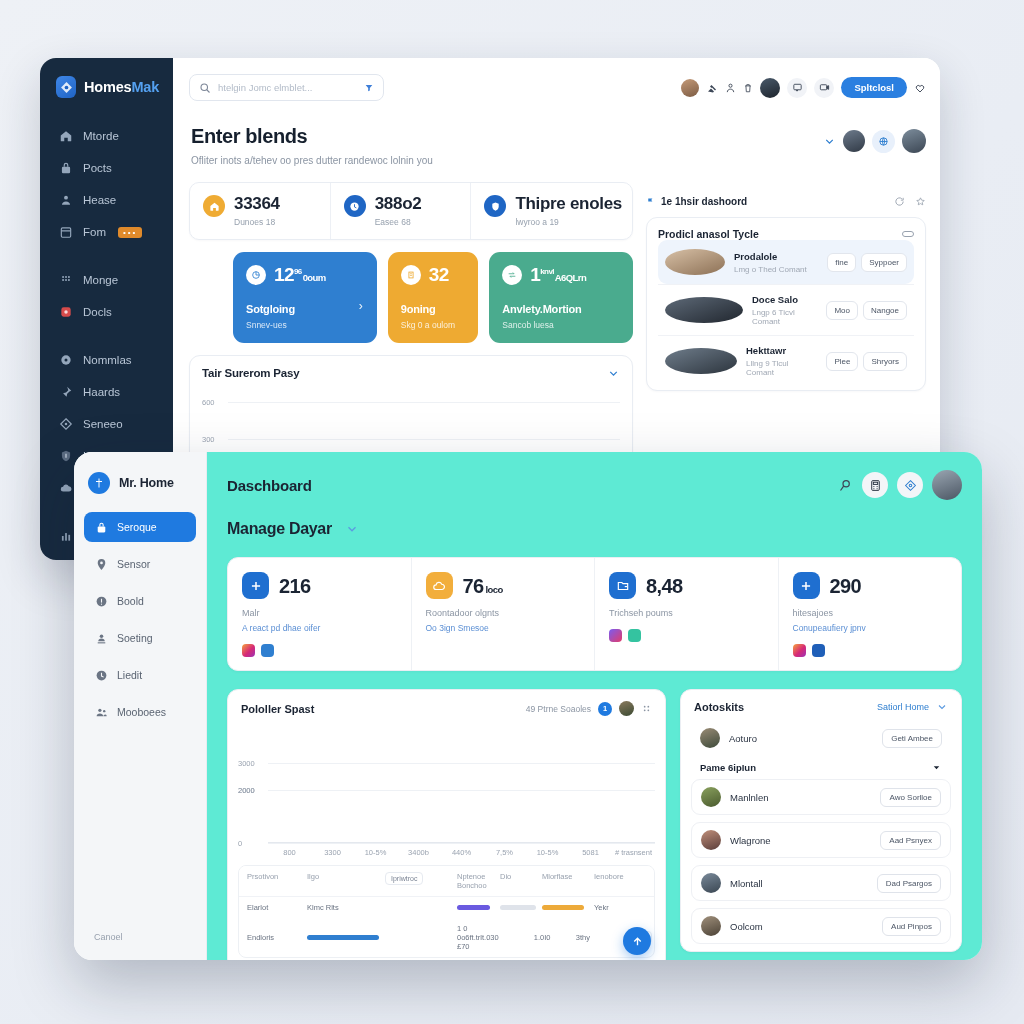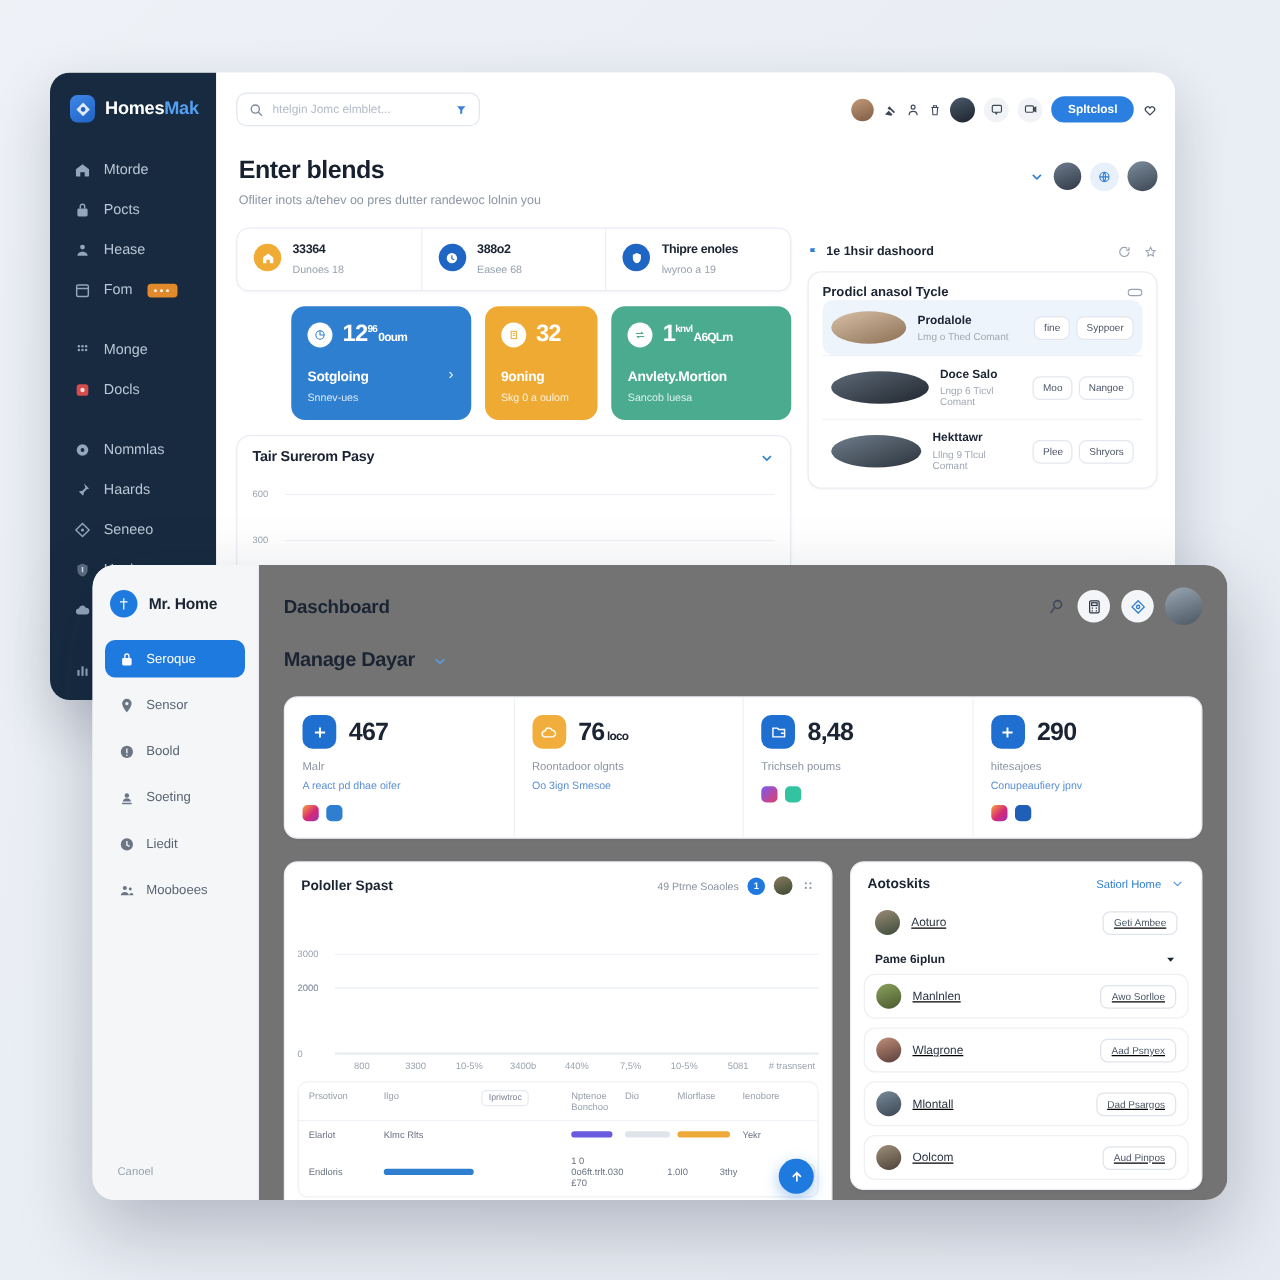--- a/index.html
+++ b/index.html
@@ -81,21 +81,21 @@
     border:1px solid #e9edf3;border-radius:10px;background:#fff;display:flex;
     box-shadow:0 1px 2px rgba(20,30,50,.03);
   }
   .stat-cell{flex:1;padding:12px 10px 12px 13px;display:flex;gap:9px;align-items:flex-start;border-right:1px solid #edf0f5;}
   .stat-cell:last-child{border-right:none;}
   .s-ico{width:22px;height:22px;border-radius:50%;display:flex;align-items:center;justify-content:center;flex:0 0 22px;}
   .s-ico svg{width:11px;height:11px;fill:#fff;}
   .s-ico.orange{background:#efab33;}
   .s-ico.blue{background:#1f66c4;}
   .s-ico.blue2{background:#1f66c4;}
-  .s-val{font-size:10px;font-weight:700;color:#1b2433;line-height:1.05;letter-spacing:-.3px;white-space:nowrap;}
+  .s-val{font-size:17px;font-weight:700;color:#1b2433;line-height:1.05;letter-spacing:-.3px;white-space:nowrap;}
   .s-lab{font-size:8.5px;color:#97a1ae;margin-top:4px;white-space:nowrap;}
 
   .tile-row{display:flex;gap:11px;margin-top:12px;margin-left:44px;}
   .tile{border-radius:11px;padding:12px 13px 13px 13px;color:#fff;position:relative;min-width:0;}
   .tile.t1{flex:1.55;background:#2f7fd0;}
   .tile.t2{flex:0.85;background:#eeaa32;}
   .tile.t3{flex:1.55;background:#4aab8e;}
   .tile-head{display:flex;align-items:center;gap:8px;}
   .t-ico{width:20px;height:20px;border-radius:50%;background:#ffffff;display:flex;align-items:center;justify-content:center;flex:0 0 20px;}
   .t-ico svg{width:10px;height:10px;}
@@ -165,21 +165,21 @@
   .m-logo svg{width:12px;height:12px;}
   .m-brand-text{font-size:12.5px;font-weight:700;color:#1b2433;letter-spacing:-.2px;}
   .m-nav{padding:0 10px;}
   .m-item{display:flex;align-items:center;gap:9px;padding:8px 10px;border-radius:8px;font-size:10.5px;color:#5a6472;margin-bottom:7px;}
   .m-item.sel{background:#1f7ae0;color:#fff;font-weight:400;}
   .m-item .mi{width:14px;height:14px;flex:0 0 14px;display:flex;align-items:center;justify-content:center;}
   .m-item .mi svg{width:13px;height:13px;fill:#6b7584;}
   .m-item.sel .mi svg{fill:#fff;}
   .m-cancel{position:absolute;left:20px;bottom:18px;font-size:9px;color:#98a1ae;}
 
-  .m-main{flex:1;min-width:0;padding:18px 20px 0 20px;background:#737373;}
+  .m-main{flex:1;min-width:0;padding:18px 20px 0 20px;background:#5eead4;}
   .m-top{display:flex;align-items:center;justify-content:space-between;}
   .m-title{font-size:15px;font-weight:600;color:#1b2433;letter-spacing:-.2px;}
   .m-top-icons{display:flex;align-items:center;gap:9px;}
   .m-circ{width:26px;height:26px;border-radius:50%;background:#f3f5f8;display:flex;align-items:center;justify-content:center;}
   .m-circ svg{width:13px;height:13px;}
   .m-av{width:30px;height:30px;border-radius:50%;background:linear-gradient(160deg,#9aa6b2,#4b5663);}
   .m-sub-row{display:flex;align-items:center;gap:13px;margin-top:20px;}
   .m-sub{font-size:16px;font-weight:700;color:#1b2433;letter-spacing:-.3px;}
 
   .kpi-strip{
@@ -246,21 +246,21 @@
     position:absolute;right:14px;bottom:14px;width:28px;height:28px;border-radius:50%;
     background:#1f7ae0;display:flex;align-items:center;justify-content:center;
     box-shadow:0 4px 12px rgba(31,122,224,.4);
   }
   .fab svg{width:13px;height:13px;}
 
   .act-head{display:flex;align-items:center;justify-content:space-between;padding:11px 13px 8px 13px;}
   .act-link{font-size:9px;color:#2f7fd0;}
   .act-row{
     display:flex;align-items:center;gap:9px;margin:0 10px 7px 10px;
-    padding:7px 9px;border:1px solid #eef0f4;border-radius:9px;background:#fff;text-decoration:underline;
+    padding:7px 9px;border:1px solid #eef0f4;border-radius:9px;background:#fff;
   }
   .act-row.plain{border:none;border-top:1px solid #f0f2f6;border-radius:0;margin:0 10px;}
   .act-av{width:20px;height:20px;border-radius:50%;flex:0 0 20px;}
   .av-g1{background:linear-gradient(160deg,#9a8c76,#3d4a3a);}
   .av-g2{background:linear-gradient(160deg,#8aa15e,#4a5a2e);}
   .av-g3{background:linear-gradient(160deg,#c08f7a,#5a3d3a);}
   .av-g4{background:linear-gradient(160deg,#7a8a9a,#3a4652);}
   .av-g5{background:linear-gradient(160deg,#a0907c,#4b4236);}
   .act-name{flex:1;font-size:9.5px;color:#2b3443;}
   .act-btn{border:1px solid #dfe3ea;border-radius:6px;background:#fff;font-size:8px;color:#4c5666;padding:4px 8px;white-space:nowrap;}
@@ -946,21 +946,21 @@
     </div>
 
     <div class="kpi-strip">
       <div class="kpi">
         <div class="kpi-top">
           <span class="kpi-ico b">
               <svg viewBox="0 0 24 24" fill="none" stroke="#fff" stroke-width="2.6">
                 <path d="M12 5v14M5 12h14"></path>
               </svg>
             </span>
-          <span class="kpi-num"><span>467</span><small></small></span>
+          <span class="kpi-num"><span>216</span><small></small></span>
         </div>
         <div class="kpi-l1">Malr</div>
         <div class="kpi-l2">A react pd dhae oifer</div>
         <div class="kpi-apps">
           <span class="app insta"></span>
           <span class="app blu"></span>
         </div>
       </div>
 
       <div class="kpi">

